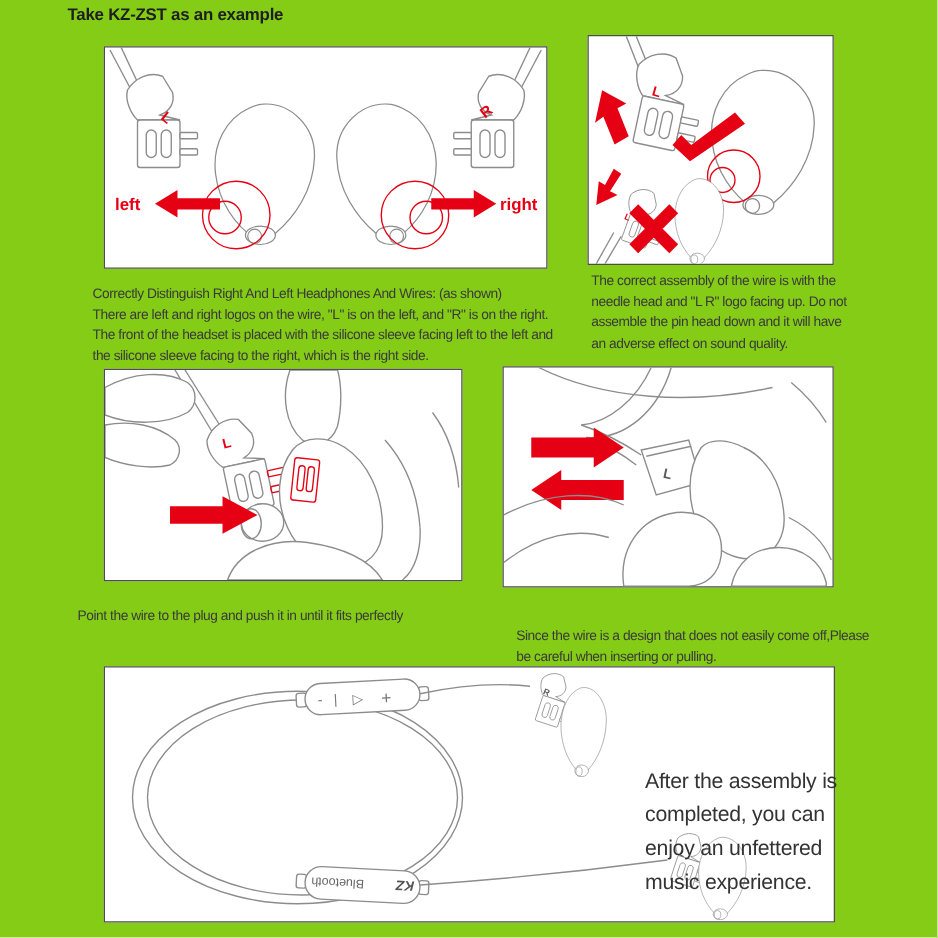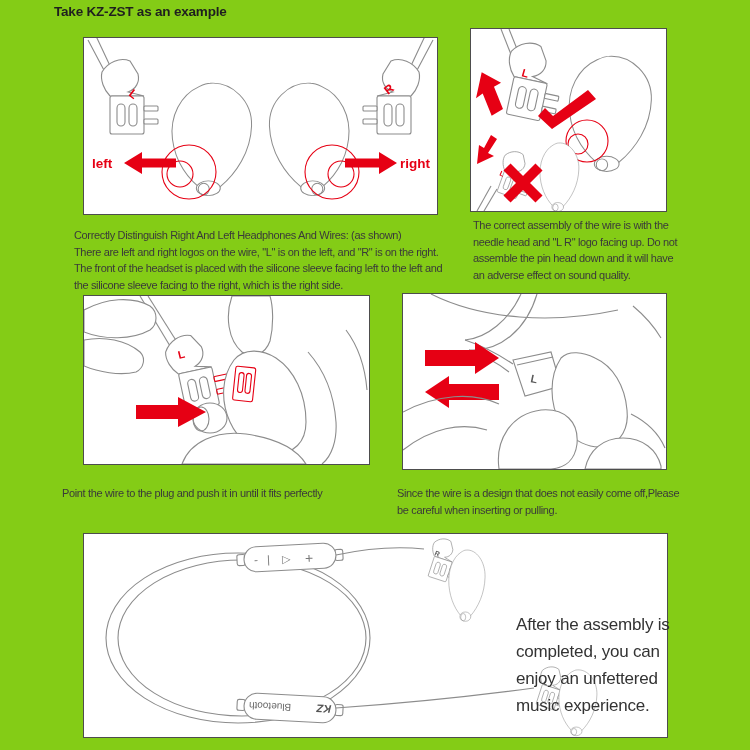--- a/index.html
+++ b/index.html
@@ -179,20 +179,20 @@
 
   <p class="caption" style="left:62px;top:215px;width:420px;margin:12px;">Correctly Distinguish Right And Left Headphones And Wires: (as shown)
 There are left and right logos on the wire, "L" is on the left, and "R" is on the right.
 The front of the headset is placed with the silicone sleeve facing left to the left and
 the silicone sleeve facing to the right, which is the right side.</p>
   <p class="caption" style="left:473px;top:217px;width:250px;margin:0;">The correct assembly of the wire is with the
 needle head and "L R" logo facing up. Do not
 assemble the pin head down and it will have
 an adverse effect on sound quality.</p>
   <p class="caption" style="left:62px;top:485px;width:345px;margin:0;">Point the wire to the plug and push it in until it fits perfectly</p>
-  <p class="caption" style="left:397px;top:485px;width:335px;margin:0;">Since the wire is a design that does not easily come off,Please
+  <p class="caption" style="left:397px;top:485px;width:335px;margin:16px;">Since the wire is a design that does not easily come off,Please
 be careful when inserting or pulling.</p>
   <p class="note">After the assembly is
 completed, you can
 enjoy an unfettered
 music experience.</p>
 
 </div>
 
 </body></html>

